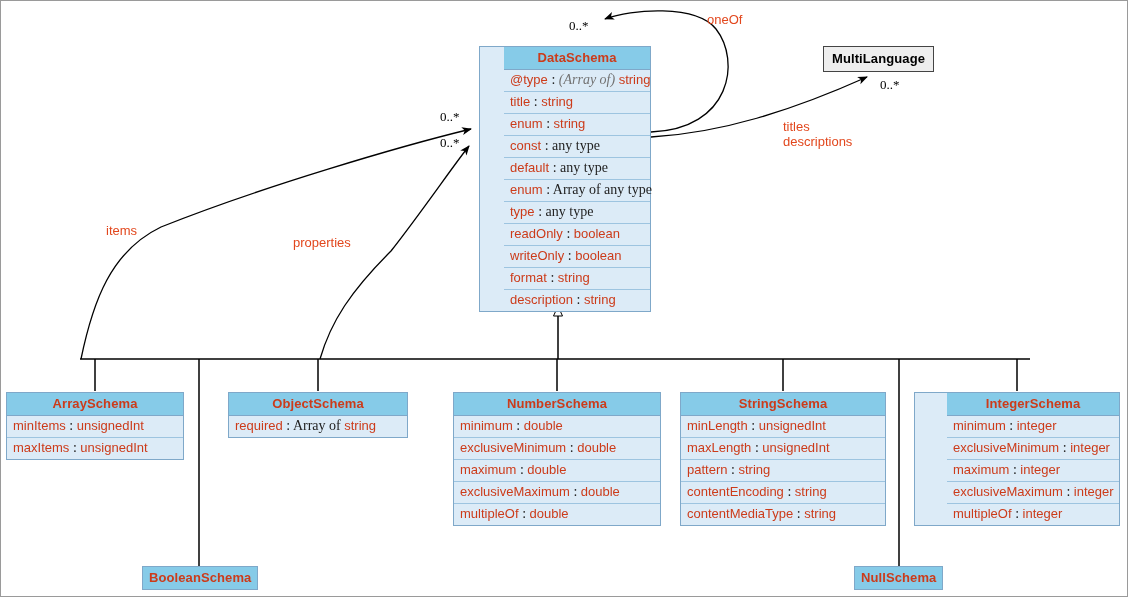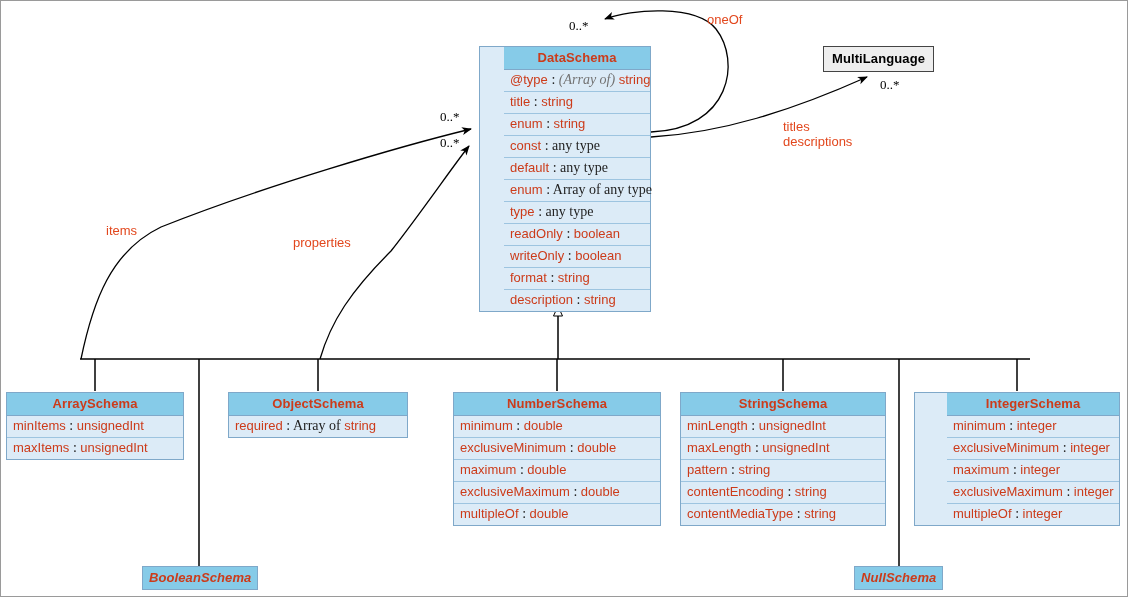--- a/index.html
+++ b/index.html
@@ -52,21 +52,21 @@
   .uml .row .serif-it{
     color:#737373;
     font-family:"Liberation Serif",serif;
     font-style:italic;
     font-size:14px;
   }
   .uml .row .colon{color:#222;font-family:"Liberation Serif",serif;font-size:14px;}
 
   
   .uml.simple{border:1px solid #7fa8c9;}
-  .uml.simple .hdr{border-bottom:none;font-style:italic;}
+  .uml.simple .hdr{border-bottom:none;}
 
   
   .uml.ext{background:#0369a1;border:1px solid #444;}
   .uml.ext .hdr{
     background:#eeeeee;color:#000;border-bottom:none;
     font-size:13px;font-weight:bold;padding:4px 8px 5px 8px;
   }
 
   
   .elabel{

